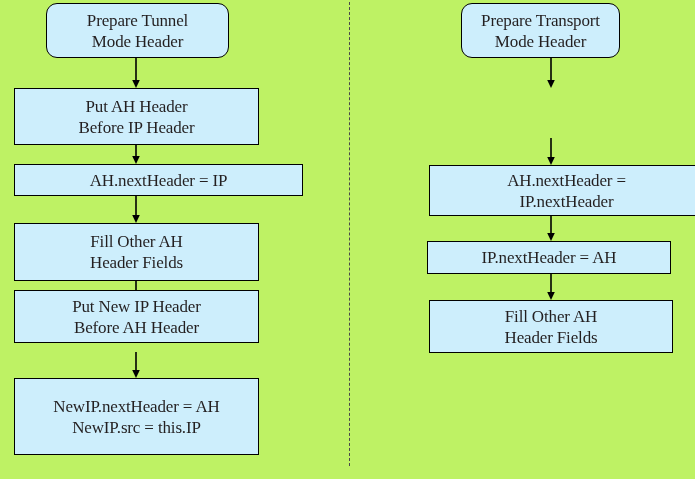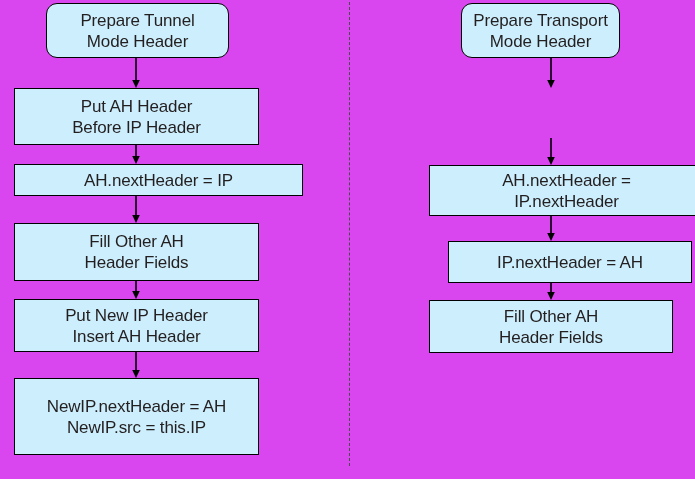--- a/index.html
+++ b/index.html
@@ -49,21 +49,21 @@
   }
   .divider {
     position: absolute;
     border-left: 1.5px dashed #4a4a4a;
     width: 0;
   }
 </style>
 </head>
 <body>
 
-<div id="canvas" style="background: #d946ef;">
+<div id="canvas" style="background: #bef264; font-family: Liberation Serif, serif;">
     <div class="arrow" style="left: 130px; top: 58px; width: 12px; height: 30px;">
       <svg width="12" height="30" viewBox="0 0 12 30">
         <line x1="6" y1="0" x2="6" y2="23" stroke="#000000" stroke-width="1.6"></line>
         <polygon points="6,30 2.2,22 9.8,22" fill="#000000"></polygon>
       </svg>
     </div>
     <div class="arrow" style="left: 130px; top: 145px; width: 12px; height: 19px;">
       <svg width="12" height="19" viewBox="0 0 12 19">
         <line x1="6" y1="0" x2="6" y2="12" stroke="#000000" stroke-width="1.6"></line>
         <polygon points="6,19 2.2,11 9.8,11" fill="#000000"></polygon>
@@ -84,21 +84,21 @@
     <div class="arrow" style="left: 130px; top: 352px; width: 12px; height: 26px;">
       <svg width="12" height="26" viewBox="0 0 12 26">
         <line x1="6" y1="0" x2="6" y2="19" stroke="#000000" stroke-width="1.6"></line>
         <polygon points="6,26 2.2,18 9.8,18" fill="#000000"></polygon>
       </svg>
     </div>
     <div class="node terminator" style="left: 46px; top: 3px; width: 183px; height: 55px; background: rgb(205, 238, 252); border-color: rgb(0, 0, 0); color: rgb(35, 31, 32);"><span class="line">Prepare Tunnel</span><span class="line">Mode Header</span></div>
     <div class="node" style="left: 14px; top: 88px; width: 245px; height: 57px; background: rgb(205, 238, 252); border-color: rgb(0, 0, 0); color: rgb(35, 31, 32); justify-content: center;"><span class="line">Put AH Header</span><span class="line">Before IP Header</span></div>
     <div class="node" style="left: 14px; top: 164px; width: 289px; height: 32px; background: rgb(205, 238, 252); border-color: rgb(0, 0, 0); color: rgb(35, 31, 32);"><span class="line">AH.nextHeader = IP</span></div>
     <div class="node" style="left: 14px; top: 223px; width: 245px; height: 58px; background: rgb(205, 238, 252); border-color: rgb(0, 0, 0); color: rgb(35, 31, 32);"><span class="line">Fill Other AH</span><span class="line">Header Fields</span></div>
-    <div class="node" style="left: 14px; top: 299px; width: 245px; height: 53px; background: rgb(205, 238, 252); border-color: rgb(0, 0, 0); color: rgb(35, 31, 32);"><span class="line">Put New IP Header</span><span class="line">Insert AH Header</span></div>
+    <div class="node" style="left: 14px; top: 290px; width: 245px; height: 53px; background: rgb(205, 238, 252); border-color: rgb(0, 0, 0); color: rgb(35, 31, 32);"><span class="line">Put New IP Header</span><span class="line">Before AH Header</span></div>
     <div class="node" style="left: 14px; top: 378px; width: 245px; height: 77px; background: rgb(205, 238, 252); border-color: rgb(0, 0, 0); color: rgb(35, 31, 32);"><span class="line">NewIP.nextHeader = AH</span><span class="line">NewIP.src = this.IP</span></div>
     <div class="arrow" style="left: 545px; top: 58px; width: 12px; height: 30px;">
       <svg width="12" height="30" viewBox="0 0 12 30">
         <line x1="6" y1="0" x2="6" y2="23" stroke="#000000" stroke-width="1.6"></line>
         <polygon points="6,30 2.2,22 9.8,22" fill="#000000"></polygon>
       </svg>
     </div>
     <div class="arrow" style="left: 545px; top: 138px; width: 12px; height: 27px;">
       <svg width="12" height="27" viewBox="0 0 12 27">
         <line x1="6" y1="0" x2="6" y2="20" stroke="#000000" stroke-width="1.6"></line>
@@ -112,16 +112,16 @@
       </svg>
     </div>
     <div class="arrow" style="left: 545px; top: 274px; width: 12px; height: 26px;">
       <svg width="12" height="26" viewBox="0 0 12 26">
         <line x1="6" y1="0" x2="6" y2="19" stroke="#000000" stroke-width="1.6"></line>
         <polygon points="6,26 2.2,18 9.8,18" fill="#000000"></polygon>
       </svg>
     </div>
     <div class="node terminator" style="left: 461px; top: 3px; width: 159px; height: 55px; background: rgb(205, 238, 252); border-color: rgb(0, 0, 0); color: rgb(35, 31, 32);"><span class="line">Prepare Transport</span><span class="line">Mode Header</span></div>
     <div class="node" style="left: 429px; top: 165px; width: 275px; height: 51px; background: rgb(205, 238, 252); border-color: rgb(0, 0, 0); color: rgb(35, 31, 32);"><span class="line">AH.nextHeader =</span><span class="line">IP.nextHeader</span></div>
-    <div class="node" style="left: 448px; top: 241px; width: 244px; height: 42px; background: rgb(205, 238, 252); border-color: rgb(0, 0, 0); color: rgb(35, 31, 32);"><span class="line">IP.nextHeader = AH</span></div>
+    <div class="node" style="left: 427px; top: 241px; width: 244px; height: 33px; background: rgb(205, 238, 252); border-color: rgb(0, 0, 0); color: rgb(35, 31, 32);"><span class="line">IP.nextHeader = AH</span></div>
     <div class="node" style="left: 429px; top: 300px; width: 244px; height: 53px; background: rgb(205, 238, 252); border-color: rgb(0, 0, 0); color: rgb(35, 31, 32);"><span class="line">Fill Other AH</span><span class="line">Header Fields</span></div>
     <div class="divider" style="left: 349px; top: 2px; height: 464px; border-left-color: rgb(74, 74, 74);"></div>
   </div>
 
 </body></html>

